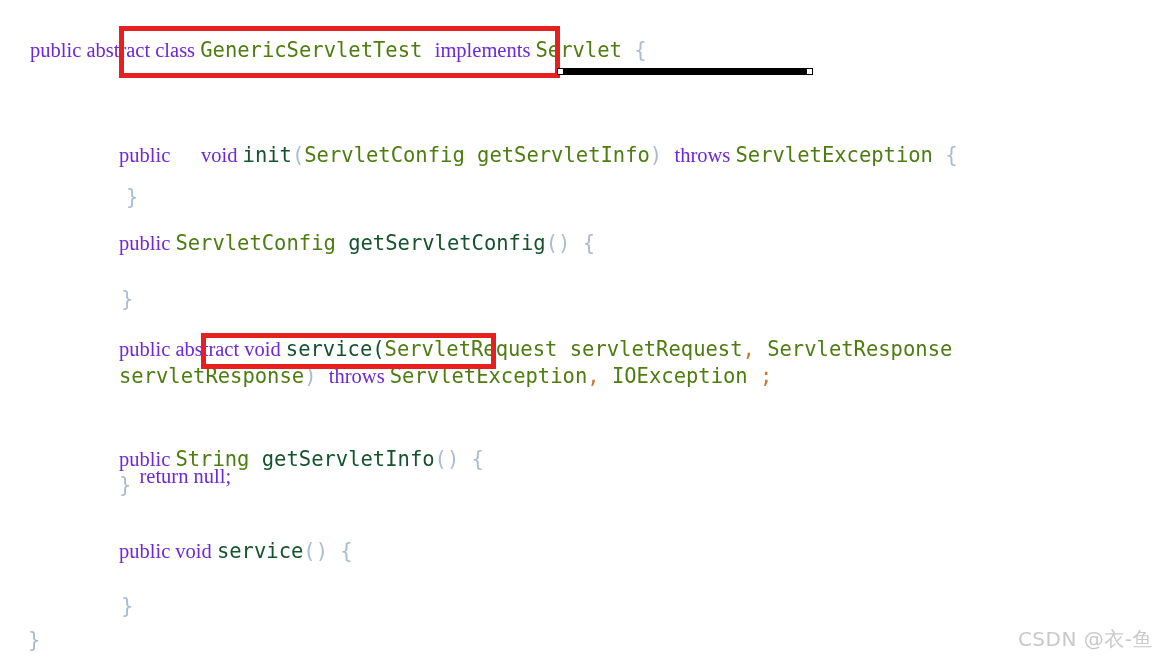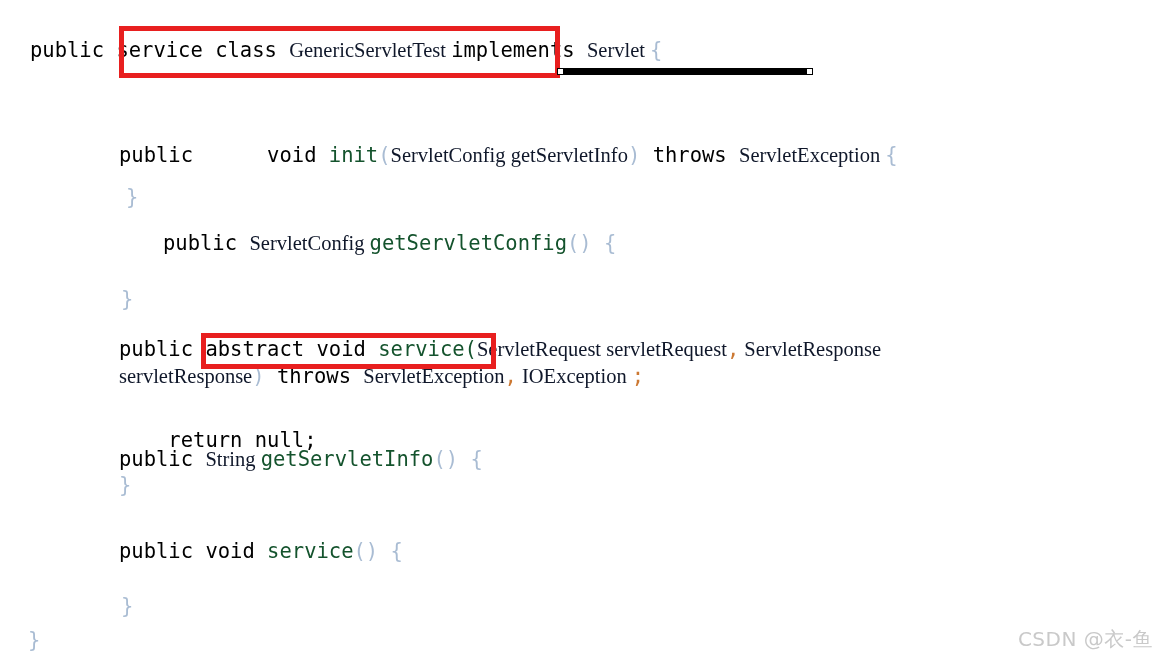--- a/index.html
+++ b/index.html
@@ -26,22 +26,22 @@
   .code-line {
     position: absolute;
     white-space: pre;
     font-family: "DejaVu Sans Mono", "Liberation Mono", monospace;
     font-size: 20.5px;
     line-height: 24px;
     letter-spacing: 0px;
   }
 
   
-  .kw   { color: #000000; }            
-  .typ  { color: #0f172a; font-family: Liberation Serif, serif; }            
+  .kw   { color: #6d28d9; font-family: Liberation Serif, serif; }            
+  .typ  { color: #4d7c0f; }            
   .mth  { color: #14532d; }            
   .pun  { color: #a9bcd3; }            
   .com  { color: #cc7832; }            
   .brc  { color: #a9bcd3; }
 
   
   .red-box {
     position: absolute;
     border: 5px solid #e81f1f;
     box-sizing: border-box;
@@ -72,37 +72,37 @@
     font-size: 20px;
     letter-spacing: 0.5px;
     white-space: pre;
   }
 </style>
 </head>
 <body>
 
 <div id="code-canvas">
 
-  <div class="code-line" style="left:30px; top:38px;"><span class="kw">public </span><span class="kw">service class </span><span class="typ">GenericServletTest </span><span class="kw">implements </span><span class="typ">Servlet </span><span class="brc">{</span></div>
+  <div class="code-line" style="left:30px; top:38px;"><span class="kw">public </span><span class="kw">abstract class </span><span class="typ">GenericServletTest </span><span class="kw">implements </span><span class="typ">Servlet </span><span class="brc">{</span></div>
 
   <div class="code-line" style="left:119px; top:143px;"><span class="kw">public      void </span><span class="mth">init</span><span class="pun">(</span><span class="typ">ServletConfig getServletInfo</span><span class="pun">) </span><span class="kw">throws </span><span class="typ">ServletException </span><span class="brc">{</span></div>
 
   <div class="code-line" style="left:126px; top:185px;"><span class="brc">}</span></div>
 
-  <div class="code-line" style="left:119px; top:231px;margin-left:44px;"><span class="kw">public </span><span class="typ">ServletConfig </span><span class="mth">getServletConfig</span><span class="pun">() {</span></div>
+  <div class="code-line" style="left:119px; top:231px;"><span class="kw">public </span><span class="typ">ServletConfig </span><span class="mth">getServletConfig</span><span class="pun">() {</span></div>
 
   <div class="code-line" style="left:121px; top:287px;"><span class="brc">}</span></div>
 
   <div class="code-line" style="left:119px; top:337px;"><span class="kw">public </span><span class="kw">abstract void </span><span class="mth">service</span><span class="mth">(</span><span class="typ">ServletRequest servletRequest</span><span class="com">,</span><span class="typ"> ServletResponse</span></div>
 
   <div class="code-line" style="left:119px; top:364px;"><span class="typ">servletResponse</span><span class="pun">) </span><span class="kw">throws </span><span class="typ">ServletException</span><span class="com">,</span><span class="typ"> IOException </span><span class="com">;</span></div>
 
   <div class="code-line" style="left:119px; top:419px;margin-top:28px;"><span class="kw">public </span><span class="typ">String </span><span class="mth">getServletInfo</span><span class="pun">() {</span></div>
 
-  <div class="code-line" style="left:119px; top:428px;"><span class="kw">    return null;</span></div>
+  <div class="code-line" style="left:119px; top:464px;"><span class="kw">    return null;</span></div>
 
   <div class="code-line" style="left:119px; top:473px;"><span class="brc">}</span></div>
 
   <div class="code-line" style="left:119px; top:539px;"><span class="kw">public void </span><span class="mth">service</span><span class="pun">() {</span></div>
 
   <div class="code-line" style="left:121px; top:594px;"><span class="brc">}</span></div>
 
   <div class="code-line" style="left:28px; top:628px;"><span class="brc">}</span></div>
 
   <div class="red-box" id="box-class" style="left: 119px; top: 26px; width: 441px; height: 52px; border-color: rgb(232, 31, 31);"></div>

